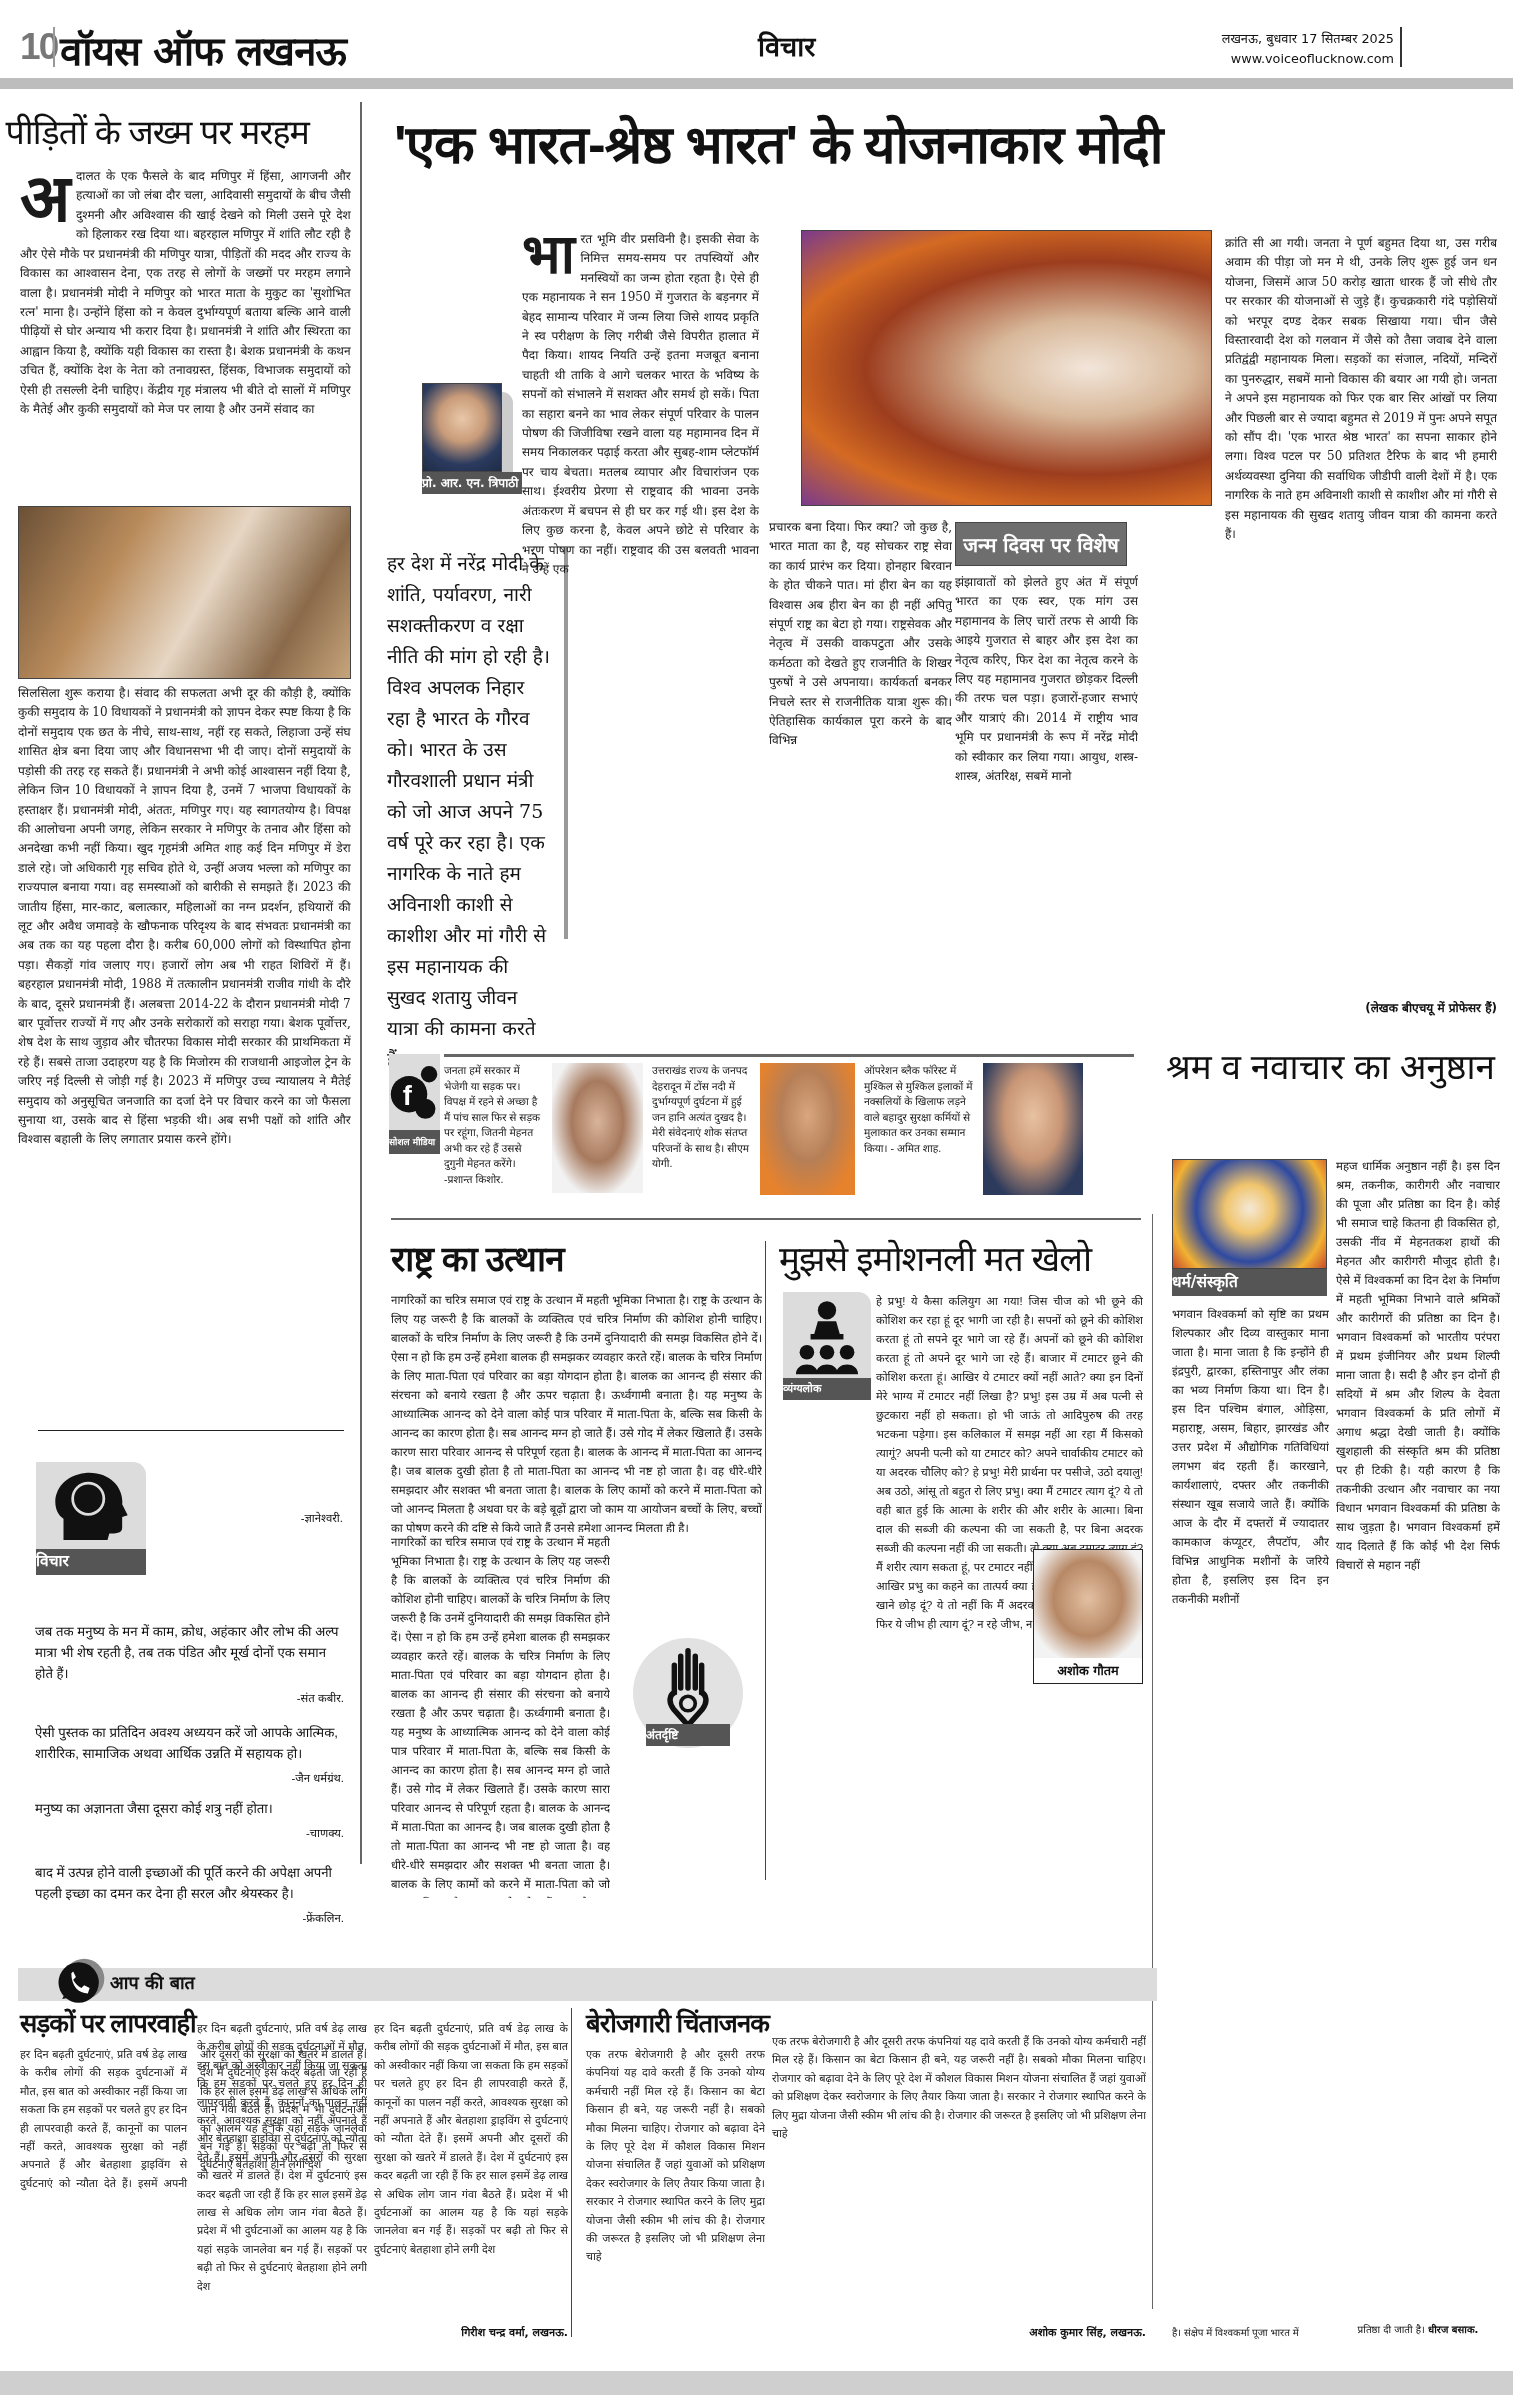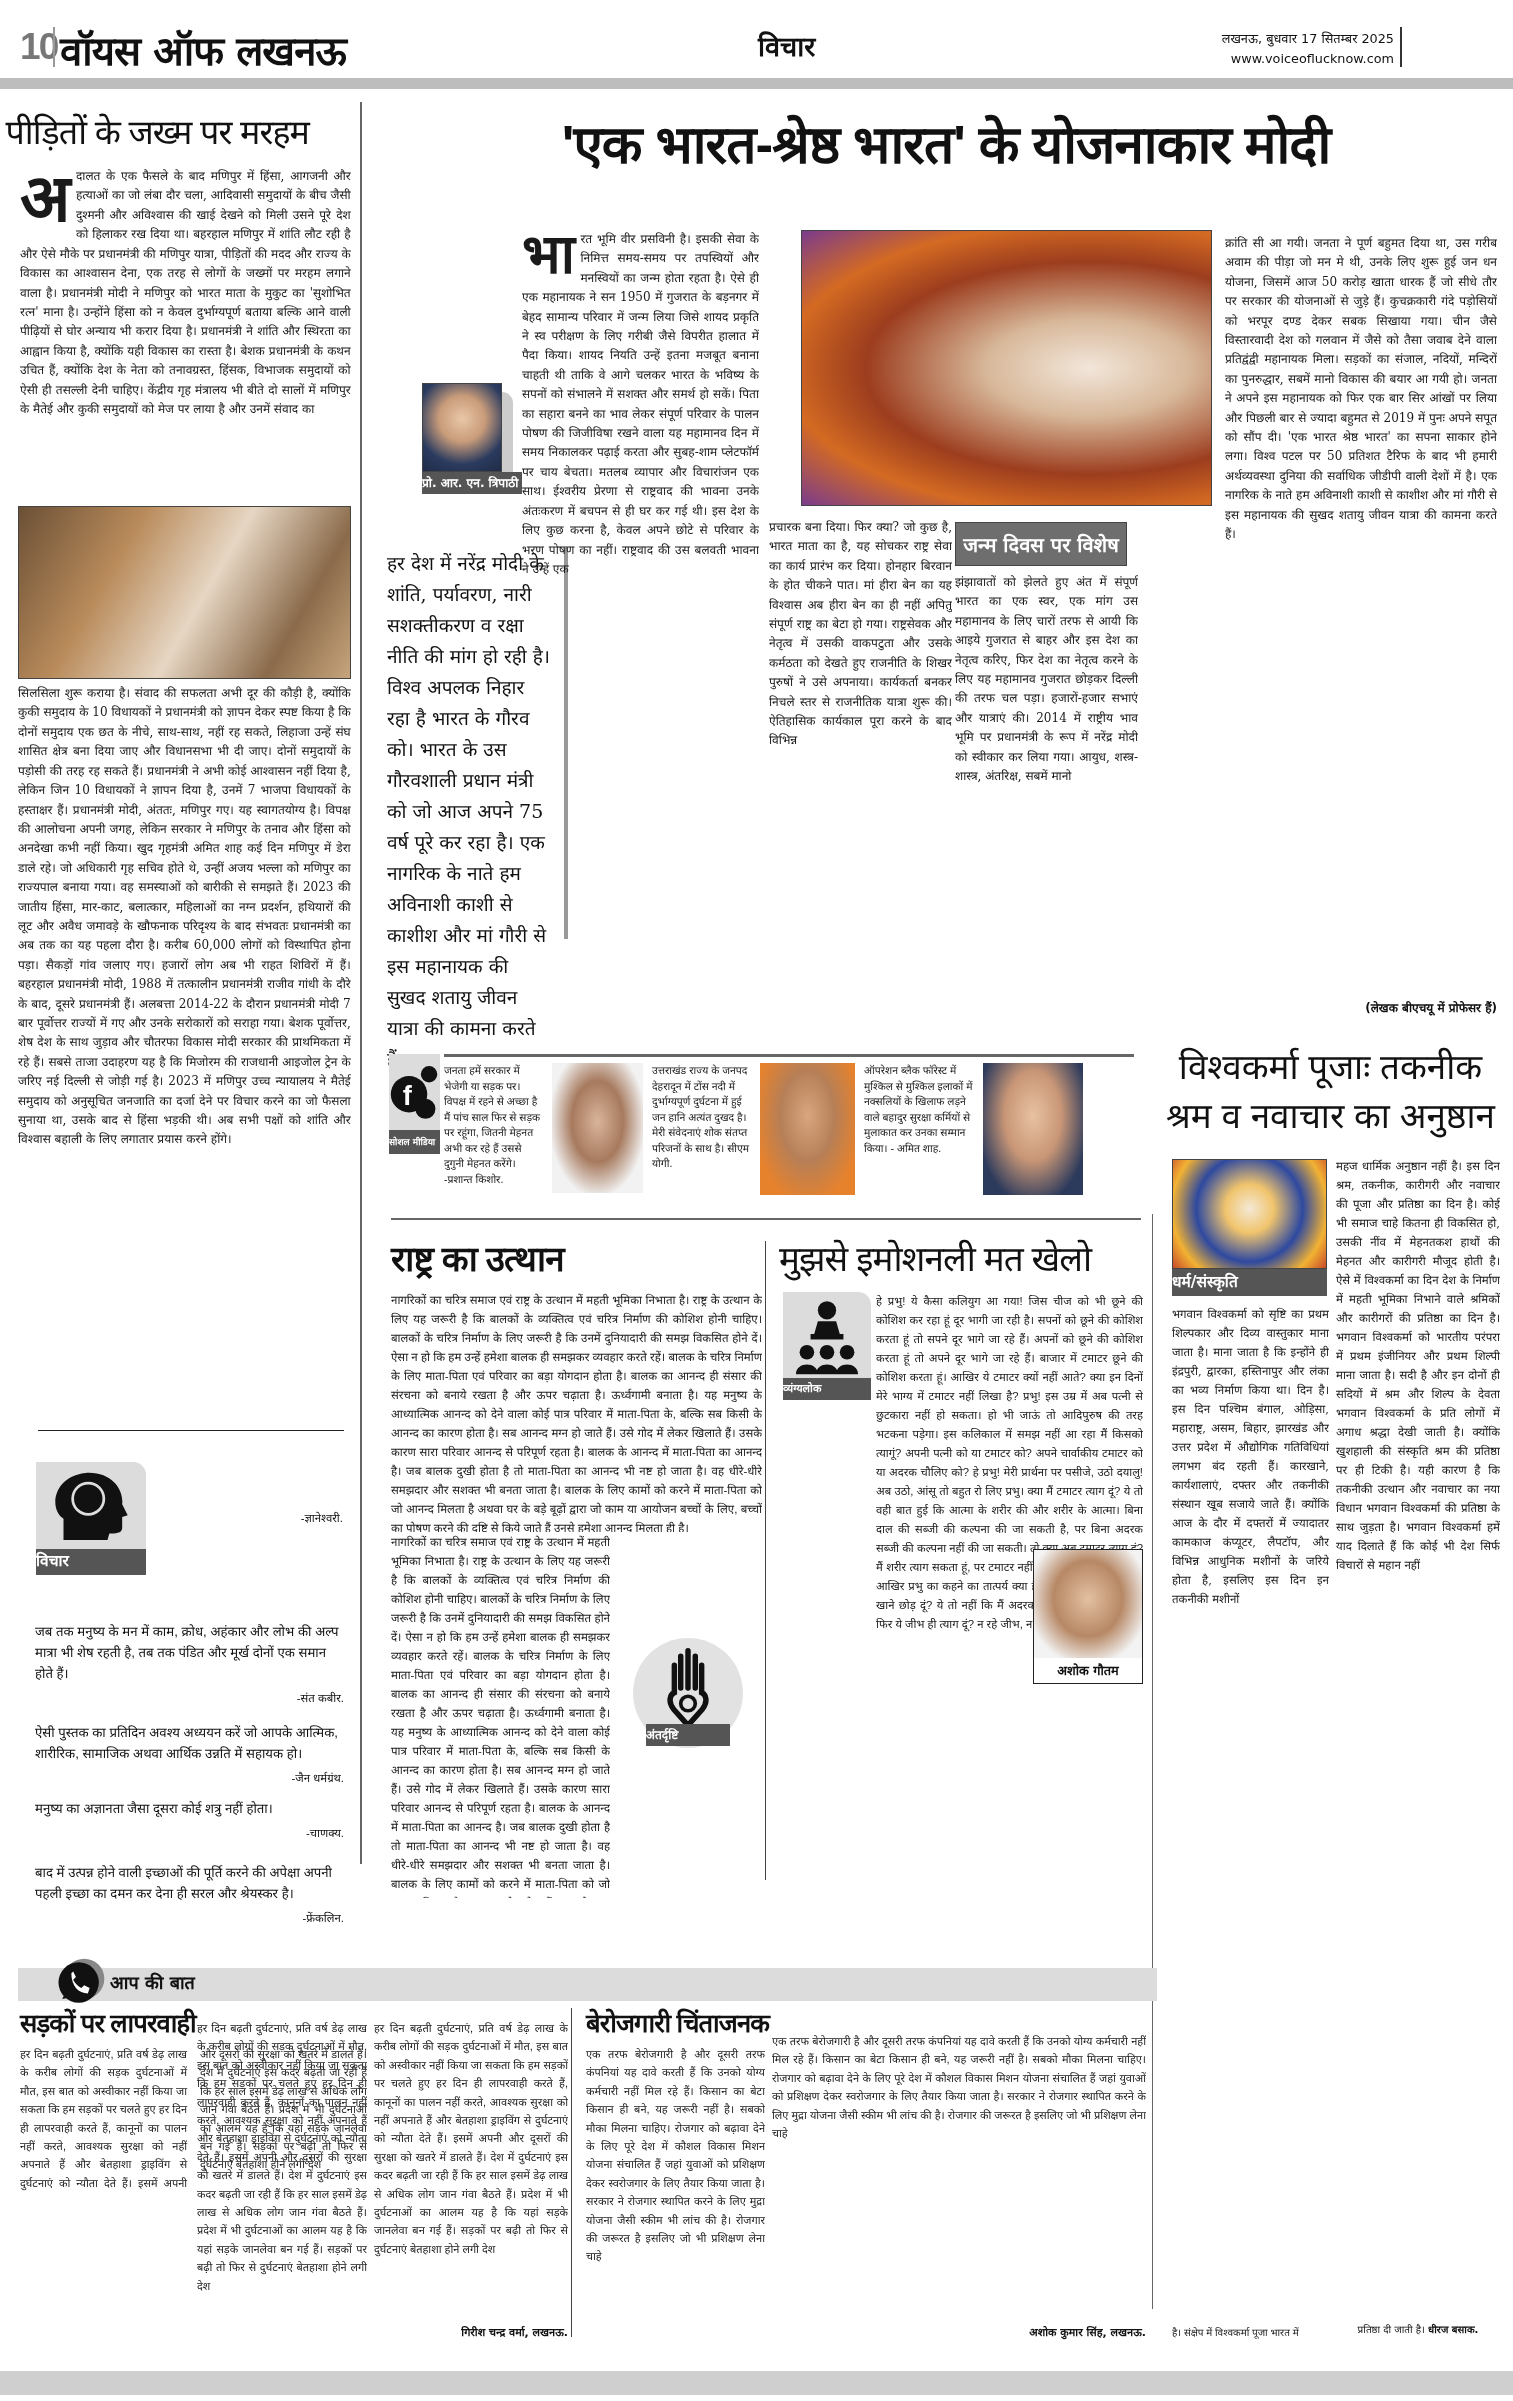--- a/index.html
+++ b/index.html
@@ -75,21 +75,21 @@
   <div class="abs quote-block" style="left:35px;top:374px;width:309px">
     <div>मनुष्य का अज्ञानता जैसा दूसरा कोई शत्रु नहीं होता।</div>
     <div class="quote-by">-चाणक्य.</div>
   </div>
 </div>
 <div class="abs quote-block" style="left:35px;top:1862px;width:309px">
   <div>बाद में उत्पन्न होने वाली इच्छाओं की पूर्ति करने की अपेक्षा अपनी पहली इच्छा का दमन कर देना ही सरल और श्रेयस्कर है।</div>
   <div class="quote-by">-फ्रेंकलिन.</div>
 </div>
 
-<div class="abs hl" style="left:394px;top:117px;width:1104px;font-size:53px;text-align:center;letter-spacing:-0.9px">'एक भारत-श्रेष्ठ भारत' के योजनाकार मोदी</div>
+<div class="abs hl" style="left:394px;top:117px;width:1104px;font-size:53px;letter-spacing:-0.9px">'एक भारत-श्रेष्ठ भारत' के योजनाकार मोदी</div>
 
 <div class="abs" style="left:422px;top:383px;width:91px;height:115px">
   <div class="abs" style="left:12.8px;top:9px;width:78px;height:95px;background:#ccc;border-radius:0 11px 0 0"></div>
   <div class="abs photo" style="left:0;top:0;width:80px;height:89px;background:radial-gradient(circle at 50% 40%,#e9c7a8 0%,#c99c7a 35%,#2b3b5f 70%,#1f2b46 100%)"></div>
   <div class="abs cap-dark" style="left:0;top:89px;width:100px;height:22px;line-height:22px;font-size:12px">प्रो. आर. एन. त्रिपाठी</div>
 </div>
 
 <div class="abs pullquote" style="left:387px;top:548px;width:164px">हर देश में नरेंद्र मोदी के शांति, पर्यावरण, नारी सशक्तीकरण व रक्षा नीति की मांग हो रही है। विश्व अपलक निहार रहा है भारत के गौरव को। भारत के उस गौरवशाली प्रधान मंत्री को जो आज अपने 75 वर्ष पूरे कर रहा है। एक नागरिक के नाते हम अविनाशी काशी से काशीश और मां गौरी से इस महानायक की सुखद शतायु जीवन यात्रा की कामना करते हैं।</div>
 <div class="abs" style="left:564px;top:548px;width:3.7px;height:391px;background:#999"></div>
 
@@ -130,21 +130,20 @@
   </div>
   <div class="abs photo" style="left:316px;top:0;width:95px;height:132px;border:none;background:radial-gradient(ellipse at 50% 40%,#d8a67f 0%,#b67f57 40%,#e7822c 80%)"></div>
   <div class="abs txt-s" style="left:420px;top:0;width:111px;font-size:10.5px;line-height:15.5px;text-align:left">
     <span>ऑपरेशन ब्लैक फॉरेस्ट में मुश्किल से मुश्किल इलाकों में नक्सलियों के खिलाफ लड़ने वाले बहादुर सुरक्षा कर्मियों से मुलाकात कर उनका सम्मान किया।</span>
     <span>- अमित शाह.</span>
   </div>
   <div class="abs photo" style="left:539px;top:0;width:100px;height:132px;border:none;background:radial-gradient(ellipse at 50% 40%,#e8c2a2 0%,#c89676 40%,#2c3a5c 80%)"></div>
 </div>
 
 <div class="abs hl" style="left:1157px;top:1042px;width:347px;font-size:35px;font-weight:normal;text-align:center;line-height:49px">
-  <div>विश्वकर्मा पूजाः तकनीक</div>
   <div>श्रम व नवाचार का अनुष्ठान</div>
 </div>
 <div class="abs photo" style="left:1172px;top:1159px;width:155px;height:110px;background:radial-gradient(circle at 50% 45%,#f4e9d6 0%,#f0c46d 25%,#2e49a0 55%,#f2b233 80%,#c84a2a 100%)"></div>
 <div class="abs cap-dark" style="left:1172px;top:1269px;width:155px;height:27px;line-height:27px;font-size:15.5px">धर्म/संस्कृति</div>
 <div class="abs txt" style="left:1336px;top:1157px;width:164px;height:1159px;overflow:hidden;font-size:11.5px;line-height:19px">महज धार्मिक अनुष्ठान नहीं है। इस दिन श्रम, तकनीक, कारीगरी और नवाचार की पूजा और प्रतिष्ठा का दिन है। कोई भी समाज चाहे कितना ही विकसित हो, उसकी नींव में मेहनतकश हाथों की मेहनत और कारीगरी मौजूद होती है। ऐसे में विश्वकर्मा का दिन देश के निर्माण में महती भूमिका निभाने वाले श्रमिकों और कारीगरों की प्रतिष्ठा का दिन है। भगवान विश्वकर्मा को भारतीय परंपरा में प्रथम इंजीनियर और प्रथम शिल्पी माना जाता है। सदी है और इन दोनों ही सदियों में श्रम और शिल्प के देवता भगवान विश्वकर्मा के प्रति लोगों में अगाध श्रद्धा देखी जाती है। क्योंकि खुशहाली की संस्कृति श्रम की प्रतिष्ठा पर ही टिकी है। यही कारण है कि तकनीकी उत्थान और नवाचार का नया विधान भगवान विश्वकर्मा की प्रतिष्ठा के साथ जुड़ता है। भगवान विश्वकर्मा हमें याद दिलाते हैं कि कोई भी देश सिर्फ विचारों से महान नहीं</div>
 <div class="abs txt" style="left:1172px;top:1305px;width:157px;height:1011px;overflow:hidden;font-size:11.5px;line-height:19px">भगवान विश्वकर्मा को सृष्टि का प्रथम शिल्पकार और दिव्य वास्तुकार माना जाता है। माना जाता है कि इन्होंने ही इंद्रपुरी, द्वारका, हस्तिनापुर और लंका का भव्य निर्माण किया था। दिन है। इस दिन पश्चिम बंगाल, ओड़िसा, महाराष्ट्र, असम, बिहार, झारखंड और उत्तर प्रदेश में औद्योगिक गतिविधियां लगभग बंद रहती हैं। कारखाने, कार्यशालाएं, दफ्तर और तकनीकी संस्थान खूब सजाये जाते हैं। क्योंकि आज के दौर में दफ्तरों में ज्यादातर कामकाज कंप्यूटर, लैपटॉप, और विभिन्न आधुनिक मशीनों के जरिये होता है, इसलिए इस दिन इन तकनीकी मशीनों</div>
 <div class="abs txt-s" style="left:1172px;top:2324px;width:164px;font-size:10px">है। संक्षेप में विश्वकर्मा पूजा भारत में</div>
 <div class="abs" style="left:1336px;top:2322px;width:164px;font-size:10px;text-align:center">
   <span>प्रतिष्ठा दी जाती है।</span>
   <b>धीरज बसाक.</b>

